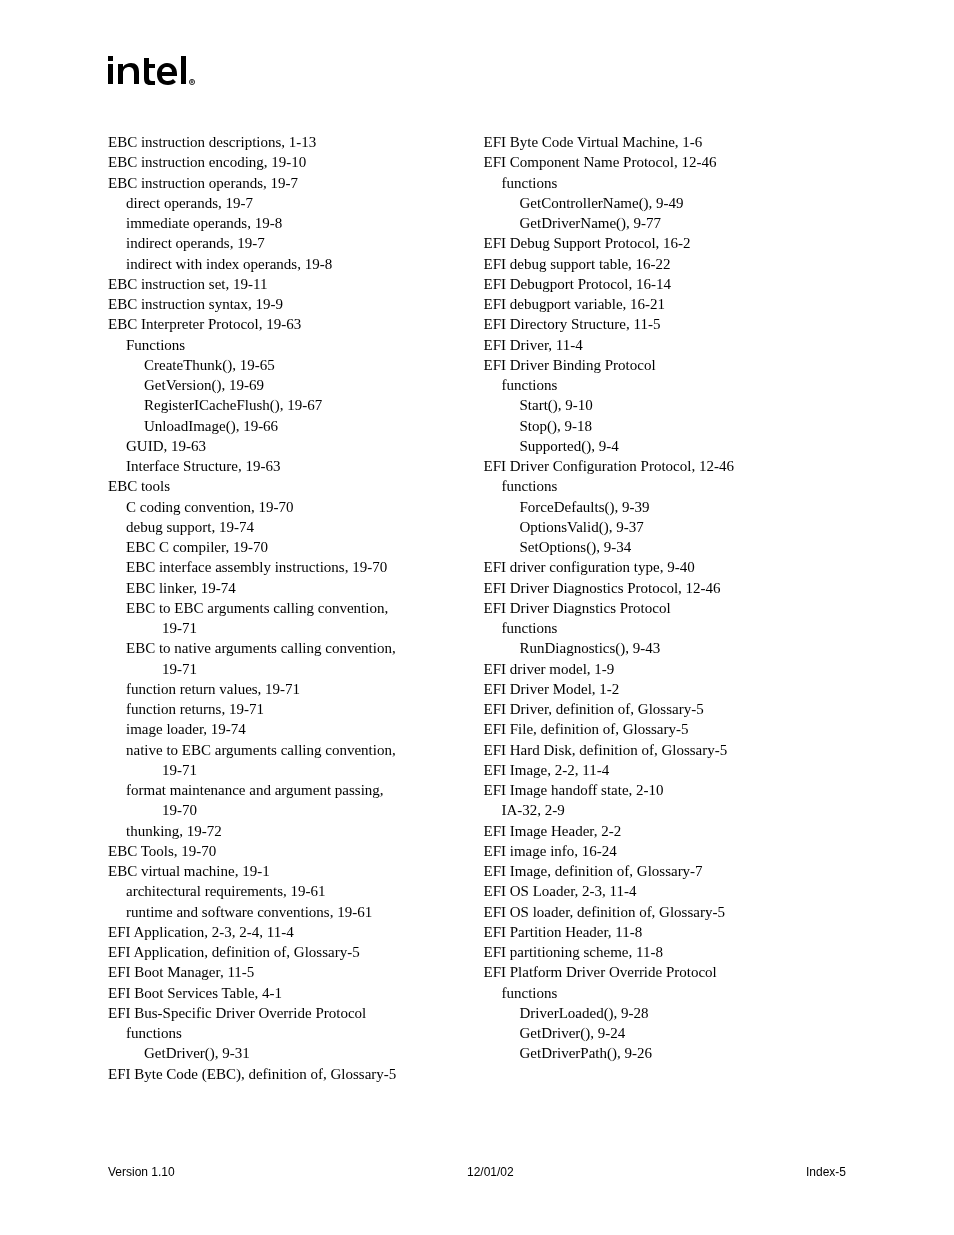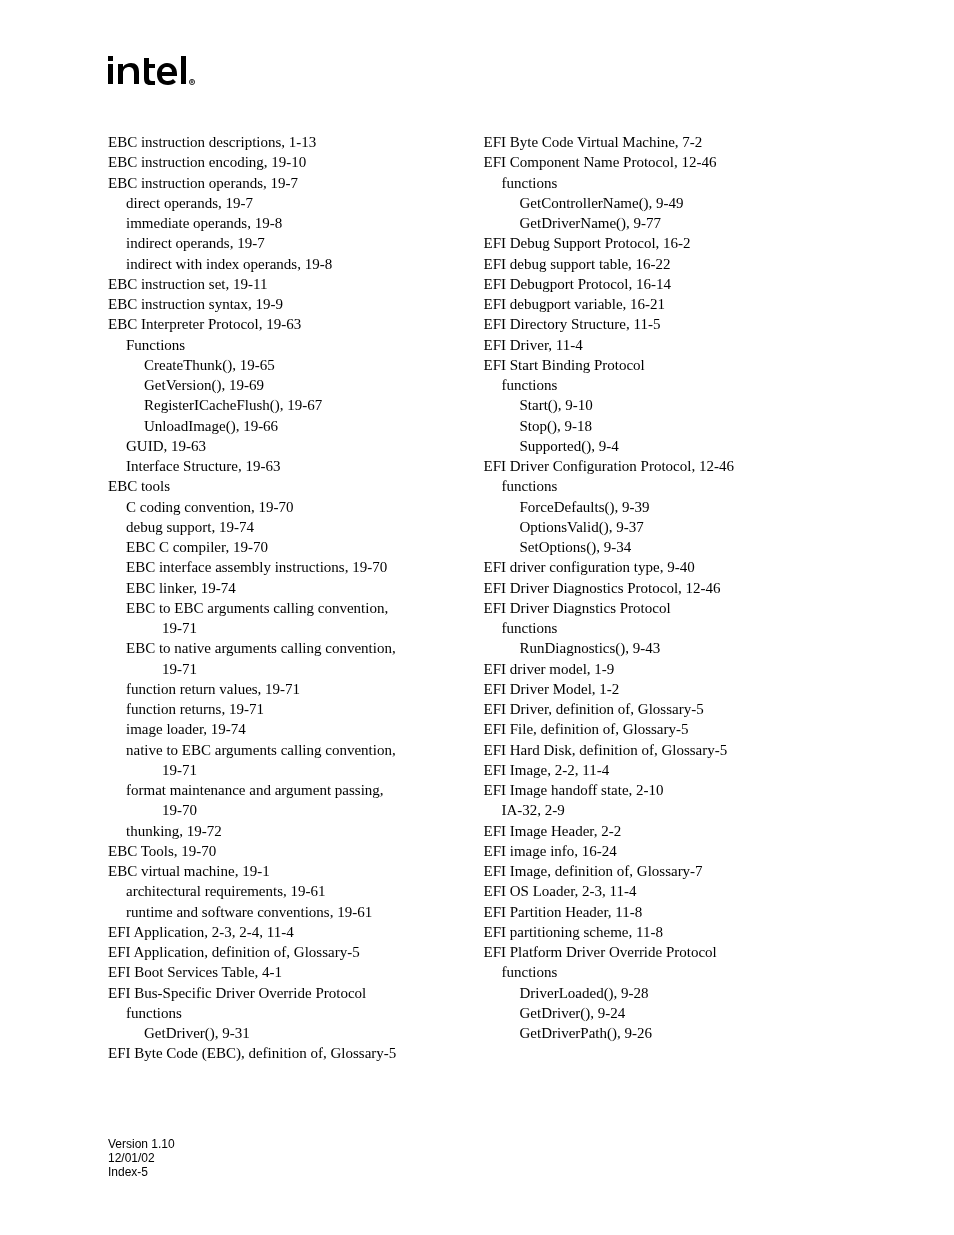--- a/index.html
+++ b/index.html
@@ -34,21 +34,20 @@
   .i3 { padding-left: 54px; }
   .footer {
     position: absolute;
     left: 108px;
     right: 108px;
     bottom: 56px;
     display: flex;
     justify-content: space-between;
     font-family: Arial, Helvetica, sans-serif;
     font-size: 12px;
-    flex-direction: column;
   }
 </style>
 </head>
 <body>
 
 <div class="page">
 
   <div class="logo">
     <svg width="90" height="36" viewBox="0 0 90 36" aria-hidden="true">
       <g fill="#000">
@@ -100,39 +99,40 @@
         <div class="e i3">19-71</div>
         <div class="e i1">format maintenance and argument passing, </div>
         <div class="e i3">19-70</div>
         <div class="e i1">thunking, 19-72</div>
         <div class="e i0">EBC Tools, 19-70</div>
         <div class="e i0">EBC virtual machine, 19-1</div>
         <div class="e i1">architectural requirements, 19-61</div>
         <div class="e i1">runtime and software conventions, 19-61</div>
         <div class="e i0">EFI Application, 2-3, 2-4, 11-4</div>
         <div class="e i0">EFI Application, definition of, Glossary-5</div>
+        <div class="e i0">EFI Boot Manager, 11-5</div>
         <div class="e i0">EFI Boot Services Table, 4-1</div>
         <div class="e i0">EFI Bus-Specific Driver Override Protocol</div>
         <div class="e i1">functions</div>
         <div class="e i2">GetDriver(), 9-31</div>
         <div class="e i0">EFI Byte Code (EBC), definition of, Glossary-5</div>
       </div>
     <div class="col" id="col-right">
-        <div class="e i0">EFI Byte Code Virtual Machine, 7-2</div>
+        <div class="e i0">EFI Byte Code Virtual Machine, 1-6</div>
         <div class="e i0">EFI Component Name Protocol, 12-46</div>
         <div class="e i1">functions</div>
         <div class="e i2">GetControllerName(), 9-49</div>
         <div class="e i2">GetDriverName(), 9-77</div>
         <div class="e i0">EFI Debug Support Protocol, 16-2</div>
         <div class="e i0">EFI debug support table, 16-22</div>
         <div class="e i0">EFI Debugport Protocol, 16-14</div>
         <div class="e i0">EFI debugport variable, 16-21</div>
         <div class="e i0">EFI Directory Structure, 11-5</div>
         <div class="e i0">EFI Driver, 11-4</div>
-        <div class="e i0">EFI Start Binding Protocol</div>
+        <div class="e i0">EFI Driver Binding Protocol</div>
         <div class="e i1">functions</div>
         <div class="e i2">Start(), 9-10</div>
         <div class="e i2">Stop(), 9-18</div>
         <div class="e i2">Supported(), 9-4</div>
         <div class="e i0">EFI Driver Configuration Protocol, 12-46</div>
         <div class="e i1">functions</div>
         <div class="e i2">ForceDefaults(), 9-39</div>
         <div class="e i2">OptionsValid(), 9-37</div>
         <div class="e i2">SetOptions(), 9-34</div>
         <div class="e i0">EFI driver configuration type, 9-40</div>
@@ -145,20 +145,21 @@
         <div class="e i0">EFI Driver, definition of, Glossary-5</div>
         <div class="e i0">EFI File, definition of, Glossary-5</div>
         <div class="e i0">EFI Hard Disk, definition of, Glossary-5</div>
         <div class="e i0">EFI Image, 2-2, 11-4</div>
         <div class="e i0">EFI Image handoff state, 2-10</div>
         <div class="e i1">IA-32, 2-9</div>
         <div class="e i0">EFI Image Header, 2-2</div>
         <div class="e i0">EFI image info, 16-24</div>
         <div class="e i0">EFI Image, definition of, Glossary-7</div>
         <div class="e i0">EFI OS Loader, 2-3, 11-4</div>
+        <div class="e i0">EFI OS loader, definition of, Glossary-5</div>
         <div class="e i0">EFI Partition Header, 11-8</div>
         <div class="e i0">EFI partitioning scheme, 11-8</div>
         <div class="e i0">EFI Platform Driver Override Protocol</div>
         <div class="e i1">functions</div>
         <div class="e i2">DriverLoaded(), 9-28</div>
         <div class="e i2">GetDriver(), 9-24</div>
         <div class="e i2">GetDriverPath(), 9-26</div>
       </div>
   </div>
 

